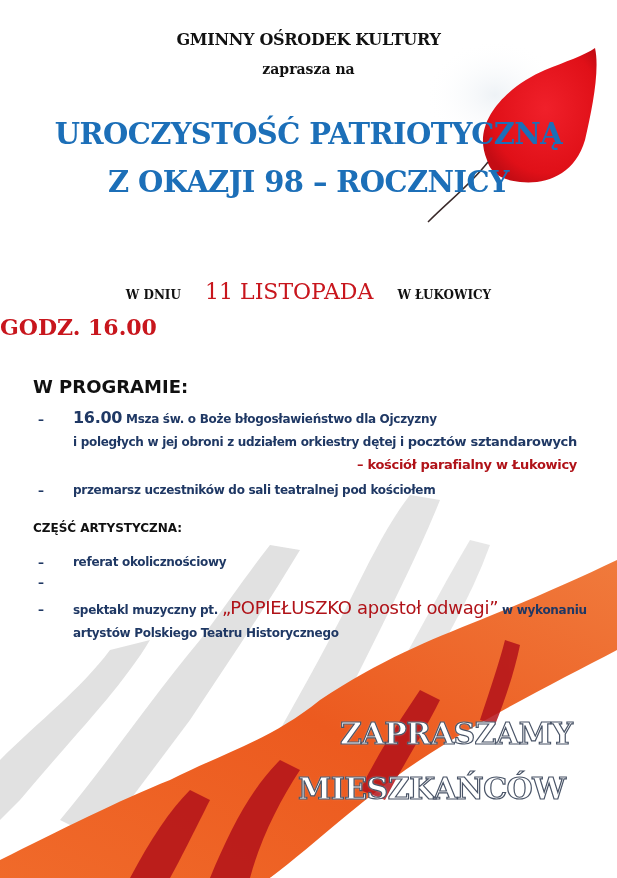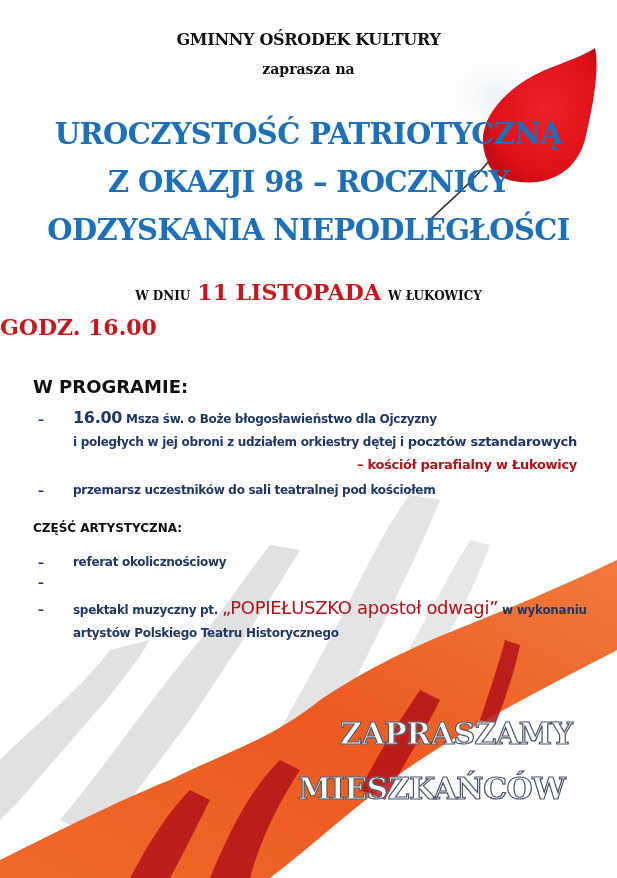--- a/index.html
+++ b/index.html
@@ -10,21 +10,21 @@
     .serif { font-family: "DejaVu Serif", "Liberation Serif", serif; }
     .sans { font-family: "DejaVu Sans", "Liberation Sans", sans-serif; }
     .org { top: 30px; left: 0; width: 617px; text-align: center; font-size: 16px; font-weight: bold; color: #111; letter-spacing: -0.3px; }
     .invites { top: 61px; left: 0; width: 617px; text-align: center; font-size: 14px; font-weight: bold; color: #111; }
     .title { left: 0; width: 617px; text-align: center; font-size: 29px; font-weight: bold; color: #1c6fb8; letter-spacing: -0.6px; line-height: 48px; }
     .title.l1 { top: 110px; }
     .title.l2 { top: 158px; }
     .title.l3 { top: 206px; }
     .date-line { top: 279px; left: 0; width: 617px; text-align: center; }
     .date-line .small { font-size: 12px; font-weight: bold; color: #111; }
-    .date-line .big { font-size: 22px; font-weight: bold; color: #c8161d; margin: 0 2px; }
+    .date-line .big { font-size: 22px; font-weight: normal; color: #c8161d; margin: 0 19px; }
     .hour { top: 314px; left: 0; width: 617px; text-align: left; font-size: 22px; font-weight: bold; color: #c8161d; }
     .sec-head { font-size: 18px; font-weight: bold; color: #111; }
     .item { font-size: 12px; font-weight: bold; color: #1f3864; white-space: nowrap; letter-spacing: -0.3px; }
     .dash { position: absolute; left: 38px; font-size: 12px; font-weight: bold; color: #1f3864; }
     .time-strong { font-size: 16px; color: #1f3864; }
     .emph { font-size: 13px; }
     .red { color: #b01218; }
     .popie { font-size: 18px; color: #b01218; font-weight: normal; }
     .closing { font-family: "DejaVu Serif", "Liberation Serif", serif; font-size: 30px; font-weight: bold; color: #ffffff; -webkit-text-stroke: 1.2px #4a5568; letter-spacing: -0.5px; text-shadow: 0 0 2px rgba(255,255,255,0.6); }
   </style>
@@ -74,21 +74,20 @@
       <path d="M487 160 C 470 120, 510 85, 545 70 C 565 62, 585 55, 595 48 C 600 70, 592 110, 585 140 C 575 175, 545 185, 520 182 C 500 180, 490 172, 487 160 Z" fill="url(#leafGrad)"></path>
       <path d="M488 162 C 470 185, 450 200, 428 222" stroke="#3a2a2a" stroke-width="1.5" fill="none"></path>
     </g>
   </svg>
 
   <div class="layer invites serif">zaprasza  na</div>
   <div class="layer org serif">GMINNY  OŚRODEK KULTURY</div>
 
   <div class="layer title l1 serif">UROCZYSTOŚĆ PATRIOTYCZNĄ</div>
   <div class="layer title l2 serif">Z OKAZJI  98 – ROCZNICY</div>
-  <div class="layer title l3 serif">ODZYSKANIA NIEPODLEGŁOŚCI</div>
 
   <div class="layer date-line serif">
     <span class="small">W DNIU</span>
     <span class="big">11  LISTOPADA</span>
     <span class="small">W ŁUKOWICY</span>
   </div>
   <div class="layer hour serif">GODZ. 16.00</div>
 
   <div class="layer sec-head sans" style="top:376px; left:33px;">W PROGRAMIE:</div>
 

